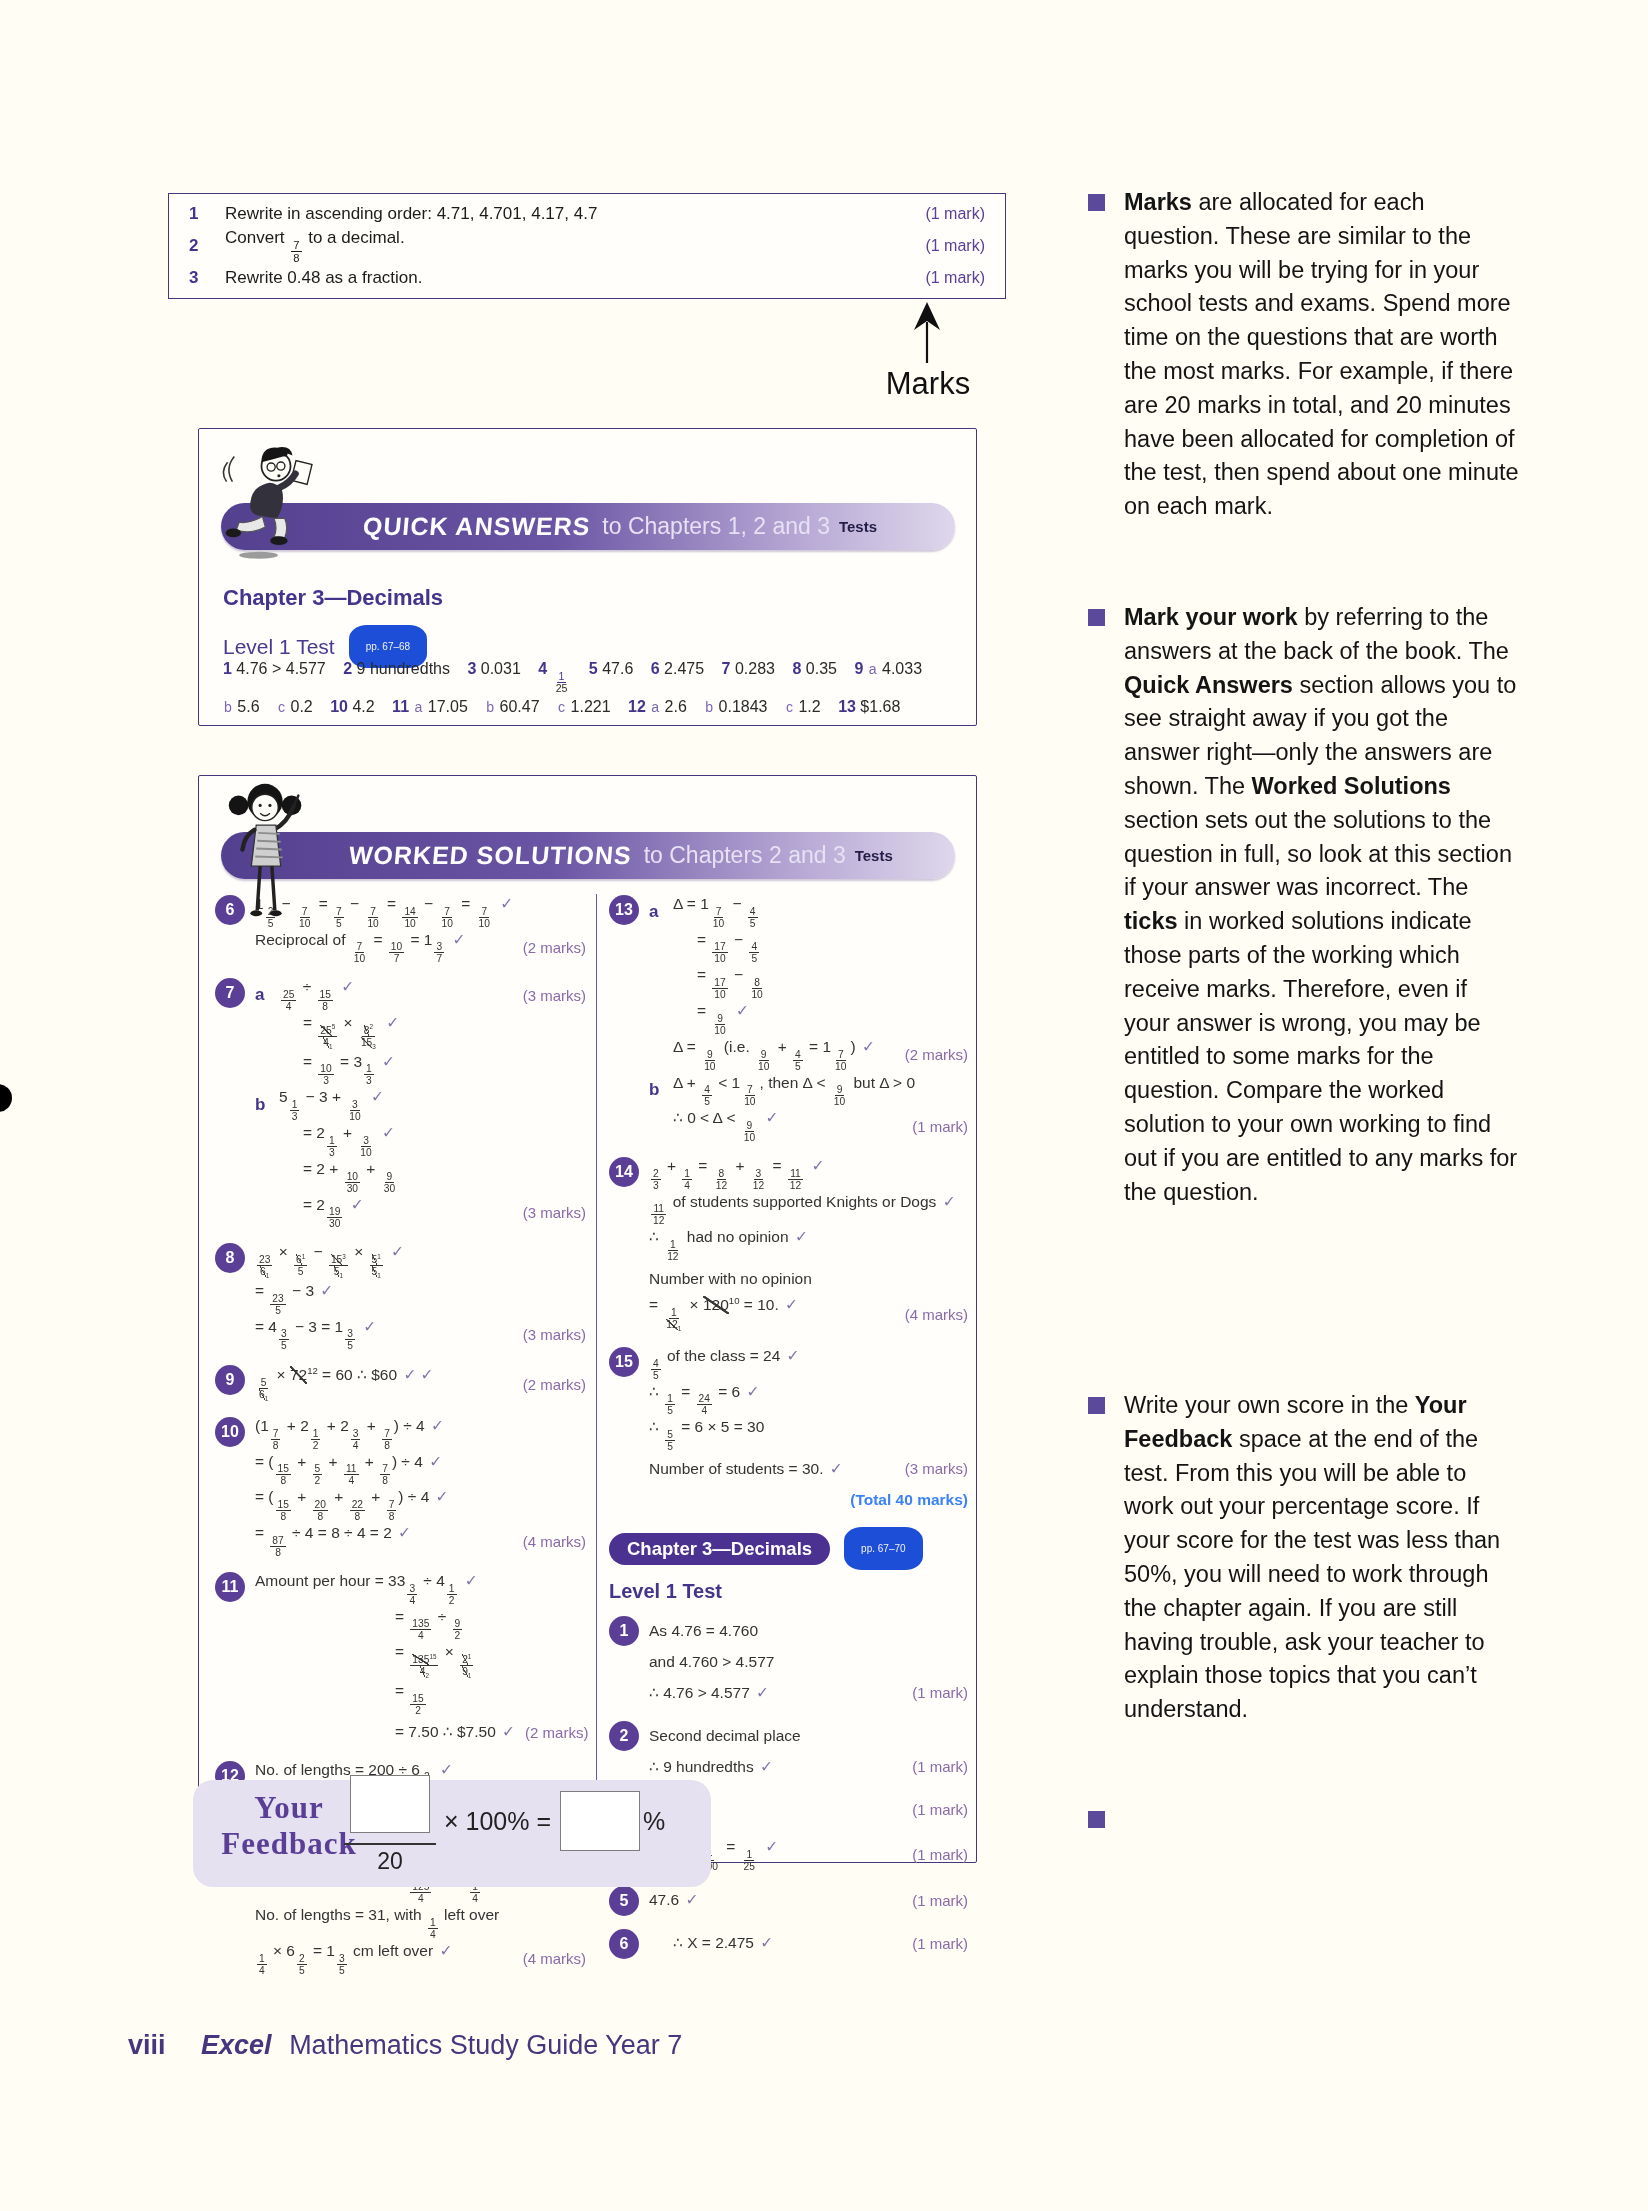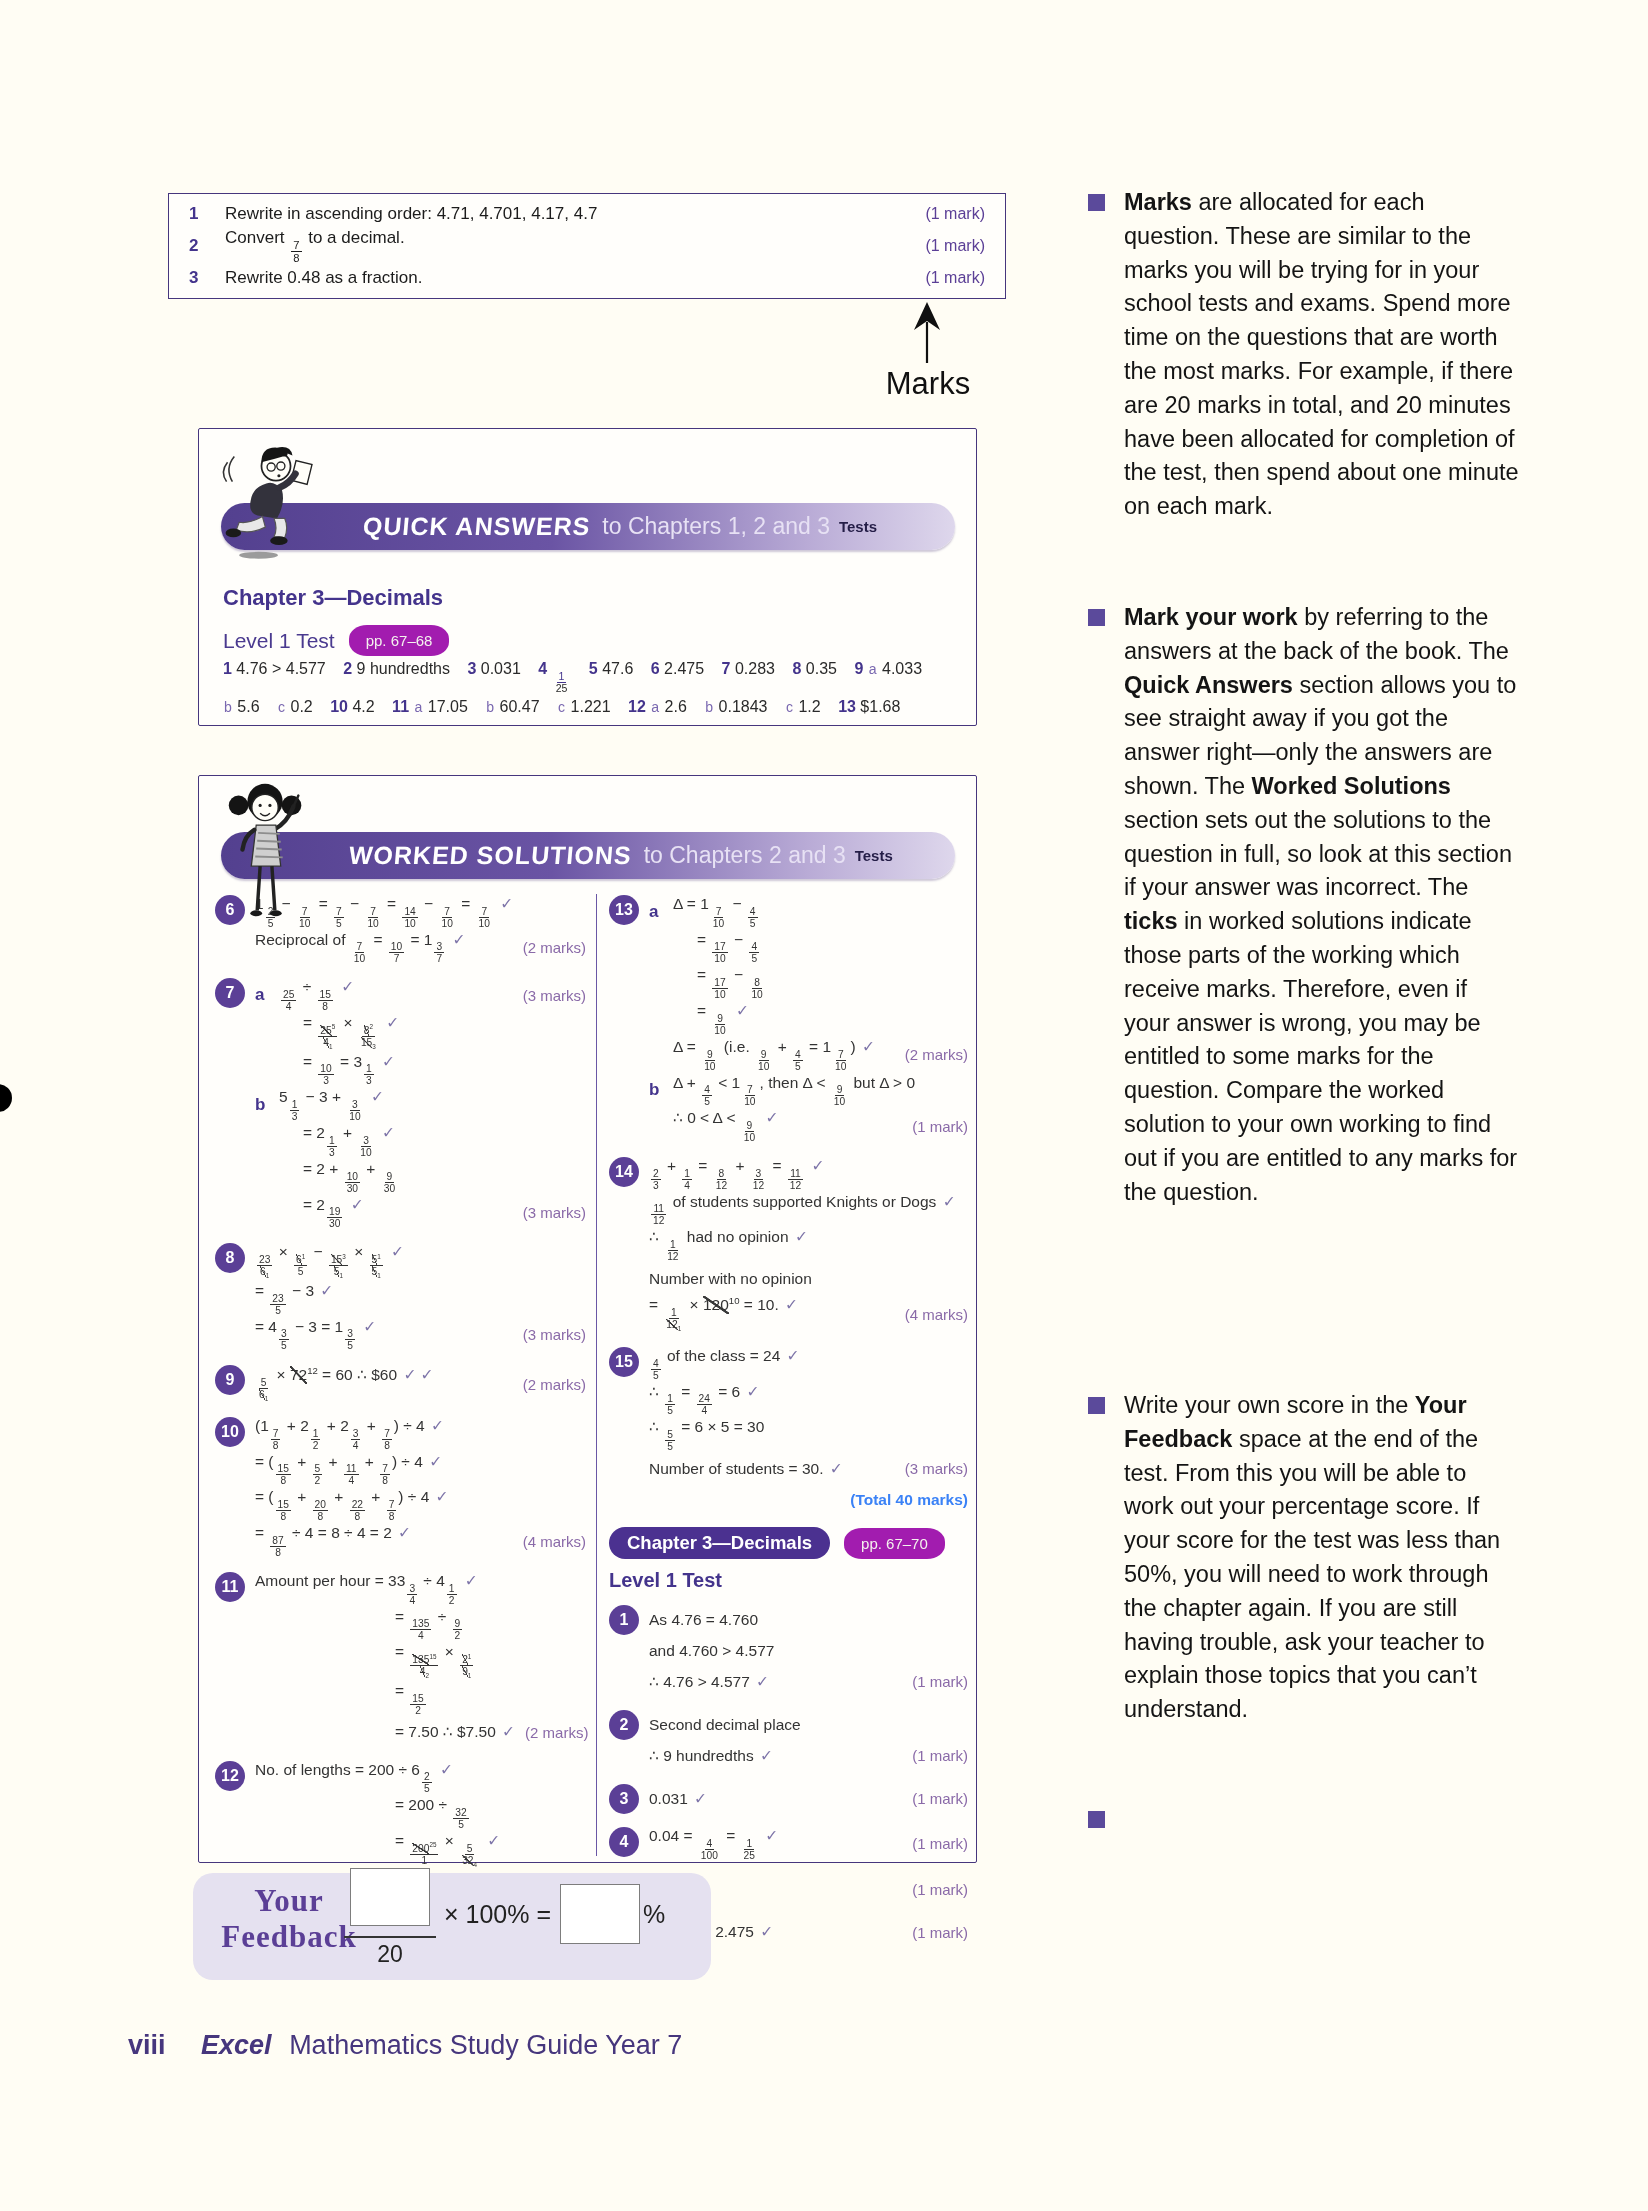--- a/index.html
+++ b/index.html
@@ -40,21 +40,21 @@
   .banner .b-title{color:#fff;font-weight:700;font-size:25px;letter-spacing:1px;transform:skewX(-5deg);white-space:nowrap;}
   .banner .b-sub{color:#e7e1f4;font-size:23px;margin-left:12px;white-space:nowrap;}
   .banner .b-suffix{color:#241d47;font-weight:700;font-size:15px;margin-left:9px;white-space:nowrap;}
   .cartoon{position:absolute;z-index:2;}
   #qa-cartoon{left:16px;top:8px;width:122px;height:126px;}
   #ws-cartoon{left:14px;top:0px;width:108px;height:152px;}
 
   .chapter-heading{position:absolute;left:24px;top:156px;font-size:22px;font-weight:700;color:#44348c;}
   #qa-level-row{position:absolute;left:24px;top:196px;display:flex;align-items:center;}
   .level-name{font-size:21px;color:#4a3a8f;}
-  .pages-oval{display:inline-block;background:#a21caf;color:#f4f2ee;font-size:15px;padding:7px 17px;border-radius:18px/14px;margin-left:14px;}
+  .pages-oval{display:inline-block;background:#1d4ed8;color:#f4f2ee;font-size:10px;padding:16px 17px;border-radius:18px/14px;margin-left:14px;}
   #qa-lines{position:absolute;left:24px;top:228px;right:18px;}
   .qa-line{font-size:16px;line-height:24.5px;color:#2a2a2a;white-space:nowrap;}
   .qa-line b{color:#44348c;}
 
   
   #ws-cols{position:absolute;left:16px;top:118px;right:8px;bottom:6px;display:flex;}
   #ws-left{width:382px;box-sizing:border-box;padding-right:10px;border-right:1.6px solid #6a57a5;}
   #ws-right{flex:1;box-sizing:border-box;padding-left:12px;min-width:0;}
   .ws-item{display:flex;gap:10px;margin-bottom:12px;}
   .badge{flex:0 0 30px;width:30px;height:30px;border-radius:50%;background:#5b3f96;color:#fff;font-weight:700;font-size:16px;display:flex;align-items:center;justify-content:center;margin-top:1px;}
@@ -66,21 +66,21 @@
   .ind3 .m{margin-left:140px;}
   .sub{flex:0 0 24px;color:#44348c;font-weight:700;font-size:17px;}
   .marks{margin-left:auto;padding-left:8px;color:#8a6aa8;font-size:15px;white-space:nowrap;}
   .marks.total{color:#3b82f6;font-weight:700;font-size:15.5px;}
   .ch-row{margin:4px 0 10px;display:flex;align-items:center;}
   .ch-box{display:inline-block;background:#4b3190;color:#fff;font-weight:700;font-size:18.5px;padding:5px 18px;border-radius:16px;white-space:nowrap;}
   .level-h{font-weight:700;color:#44348c;font-size:20px;margin:0 0 12px;}
   .nl-wrap svg{display:block;}
 
   
-  #fb-box{position:absolute;left:193px;top:1873px;width:518px;height:107px;background:#e5e1f0;border-radius:20px;}
+  #fb-box{position:absolute;left:193px;top:1780px;width:518px;height:107px;background:#e5e1f0;border-radius:20px;}
   #fb-title{position:absolute;left:16px;top:10px;width:160px;text-align:center;color:#5b3f96;font-family:"Liberation Serif","DejaVu Serif",serif;font-weight:700;font-size:31px;line-height:36px;letter-spacing:1px;}
   .fb-score-box{position:absolute;background:#fff;border:1.6px solid #7d7d7d;box-sizing:border-box;}
   #fb-box1{left:157px;top:-5px;width:80px;height:58px;}
   #fb-bar{position:absolute;left:151px;top:63px;width:92px;height:2.2px;background:#333;}
   #fb-den{position:absolute;left:151px;top:68px;width:92px;text-align:center;font-size:23px;color:#222;}
   #fb-expr{position:absolute;left:251px;top:27px;font-size:25px;color:#222;}
   #fb-box2{left:367px;top:11px;width:80px;height:60px;}
   #fb-pct{position:absolute;left:450px;top:27px;font-size:25px;color:#222;}
 
   

